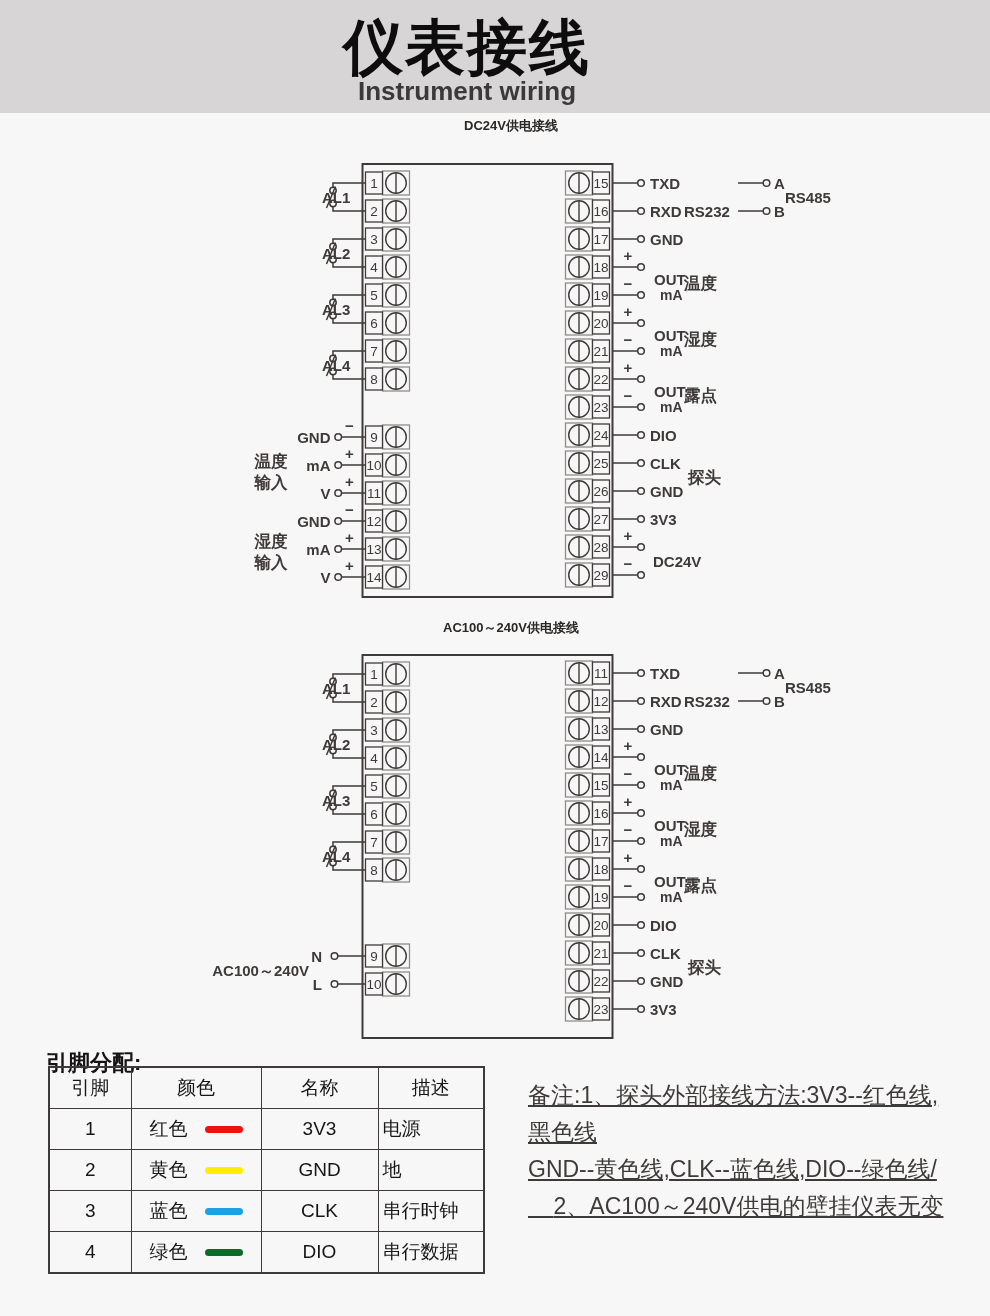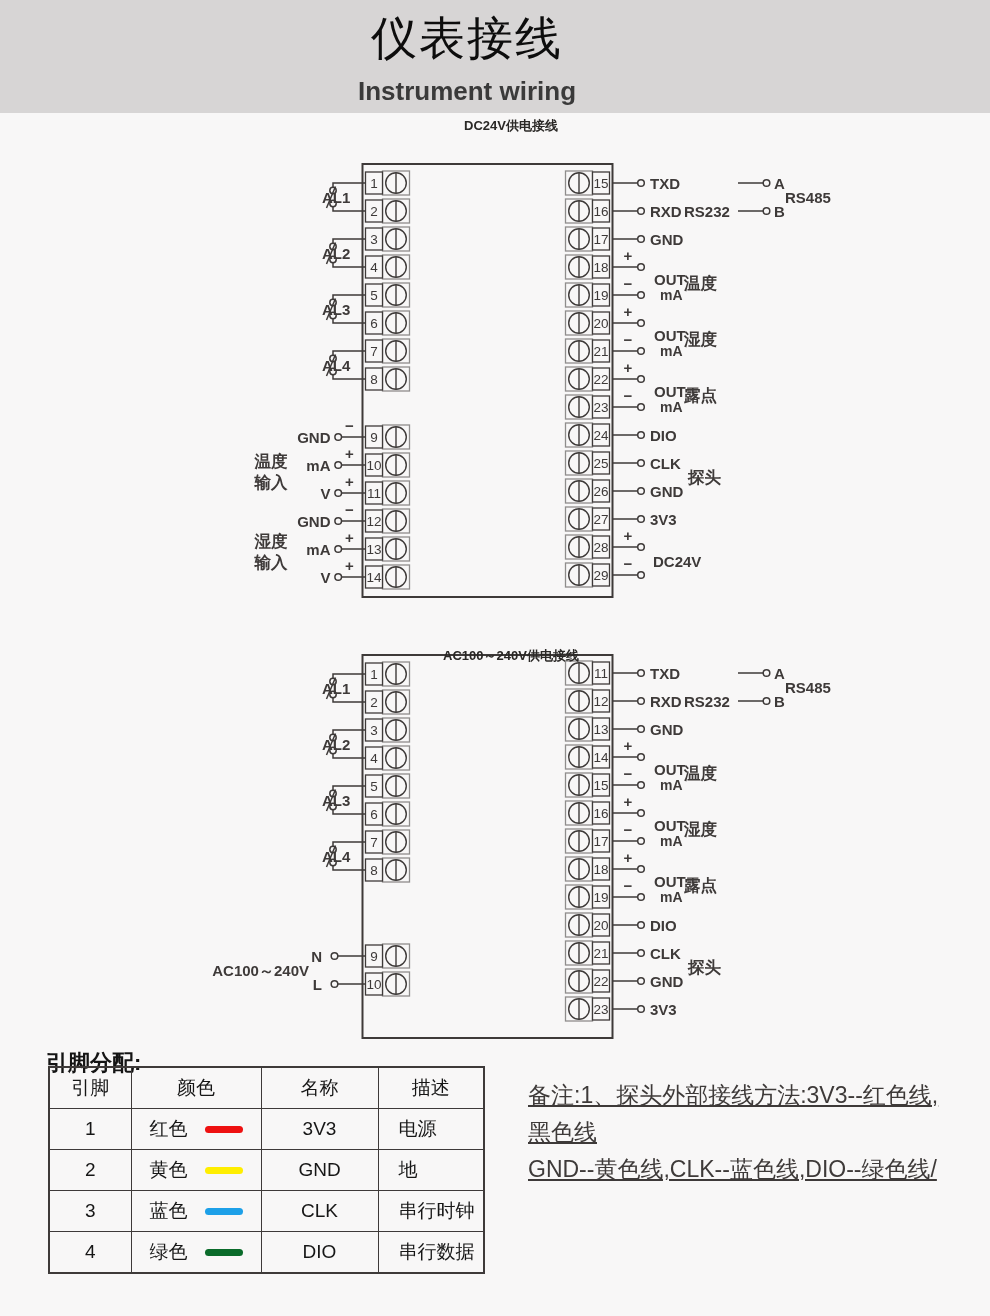--- a/index.html
+++ b/index.html
@@ -18,51 +18,51 @@
     width:990px;height:1316px;
     background:var(--page-bg);
     overflow:hidden;
   }
   .header-band{
     position:absolute;left:0;top:0;width:990px;height:113px;
     background:var(--header-bg);
   }
   .page-title{
     position:absolute;left:467px;top:8px;transform:translateX(-50%);
-    font-size:46px;font-weight:400;color:#0d0d0d;letter-spacing:2px;
+    font-size:60px;font-weight:700;color:#0d0d0d;letter-spacing:2px;
     white-space:nowrap;
   }
   .page-subtitle{
     position:absolute;left:467px;top:76px;transform:translateX(-50%);
     font-size:26px;font-weight:700;color:#3a3a3a;white-space:nowrap;
   }
   .diagram-title{
     position:absolute;transform:translateX(-50%);
     font-size:13px;font-weight:700;color:#2a2826;white-space:nowrap;
   }
   #d1-title{left:511px;top:117px;}
-  #d2-title{left:511px;top:647px;}
+  #d2-title{left:511px;top:619px;}
   #wiring-svg{position:absolute;left:0;top:0;}
   .pin-heading{
     position:absolute;left:46px;top:1048px;
     font-size:22px;font-weight:700;color:#141414;white-space:nowrap;
   }
   table.pin-table{
     position:absolute;left:48px;top:1066px;
     border-collapse:collapse;
     border:2px solid var(--ink);
     background:transparent;
   }
   table.pin-table th, table.pin-table td{
     border:1.5px solid var(--ink);
     font-size:19px;color:#161616;
     height:40px;padding:0;
     text-align:center;font-weight:400;margin-left:28px;
   }
-  table.pin-table td.desc{text-align:left;padding-left:20px;}
+  table.pin-table td.desc{text-align:left;padding-left:4px;}
   .color-cell{display:flex;align-items:center;justify-content:center;gap:17px;}
   .swatch{display:inline-block;width:38px;height:7px;border-radius:4px;}
   .notes{
     position:absolute;left:528px;top:1077px;width:458px;
     font-size:23px;line-height:37px;color:var(--ink);
     white-space:pre-wrap;
     text-decoration:underline;
   }
 </style>
 </head>
@@ -607,14 +607,14 @@
               <span>绿色</span>
               <span class="swatch" style="background: rgb(10, 107, 42);"></span>
             </span>
           </td>
           <td>DIO</td>
           <td class="desc">串行数据</td>
         </tr>
       </tbody>
   </table>
 
-  <div class="notes"><div>备注:1、探头外部接线方法:3V3--红色线,</div><div>黑色线</div><div>GND--黄色线,CLK--蓝色线,DIO--绿色线/</div></div>
+  <div class="notes"><div>备注:1、探头外部接线方法:3V3--红色线,</div><div>黑色线</div><div>GND--黄色线,CLK--蓝色线,DIO--绿色线/</div><div>    2、AC100～240V供电的壁挂仪表无变</div></div>
 </div>
 
 </body></html>

